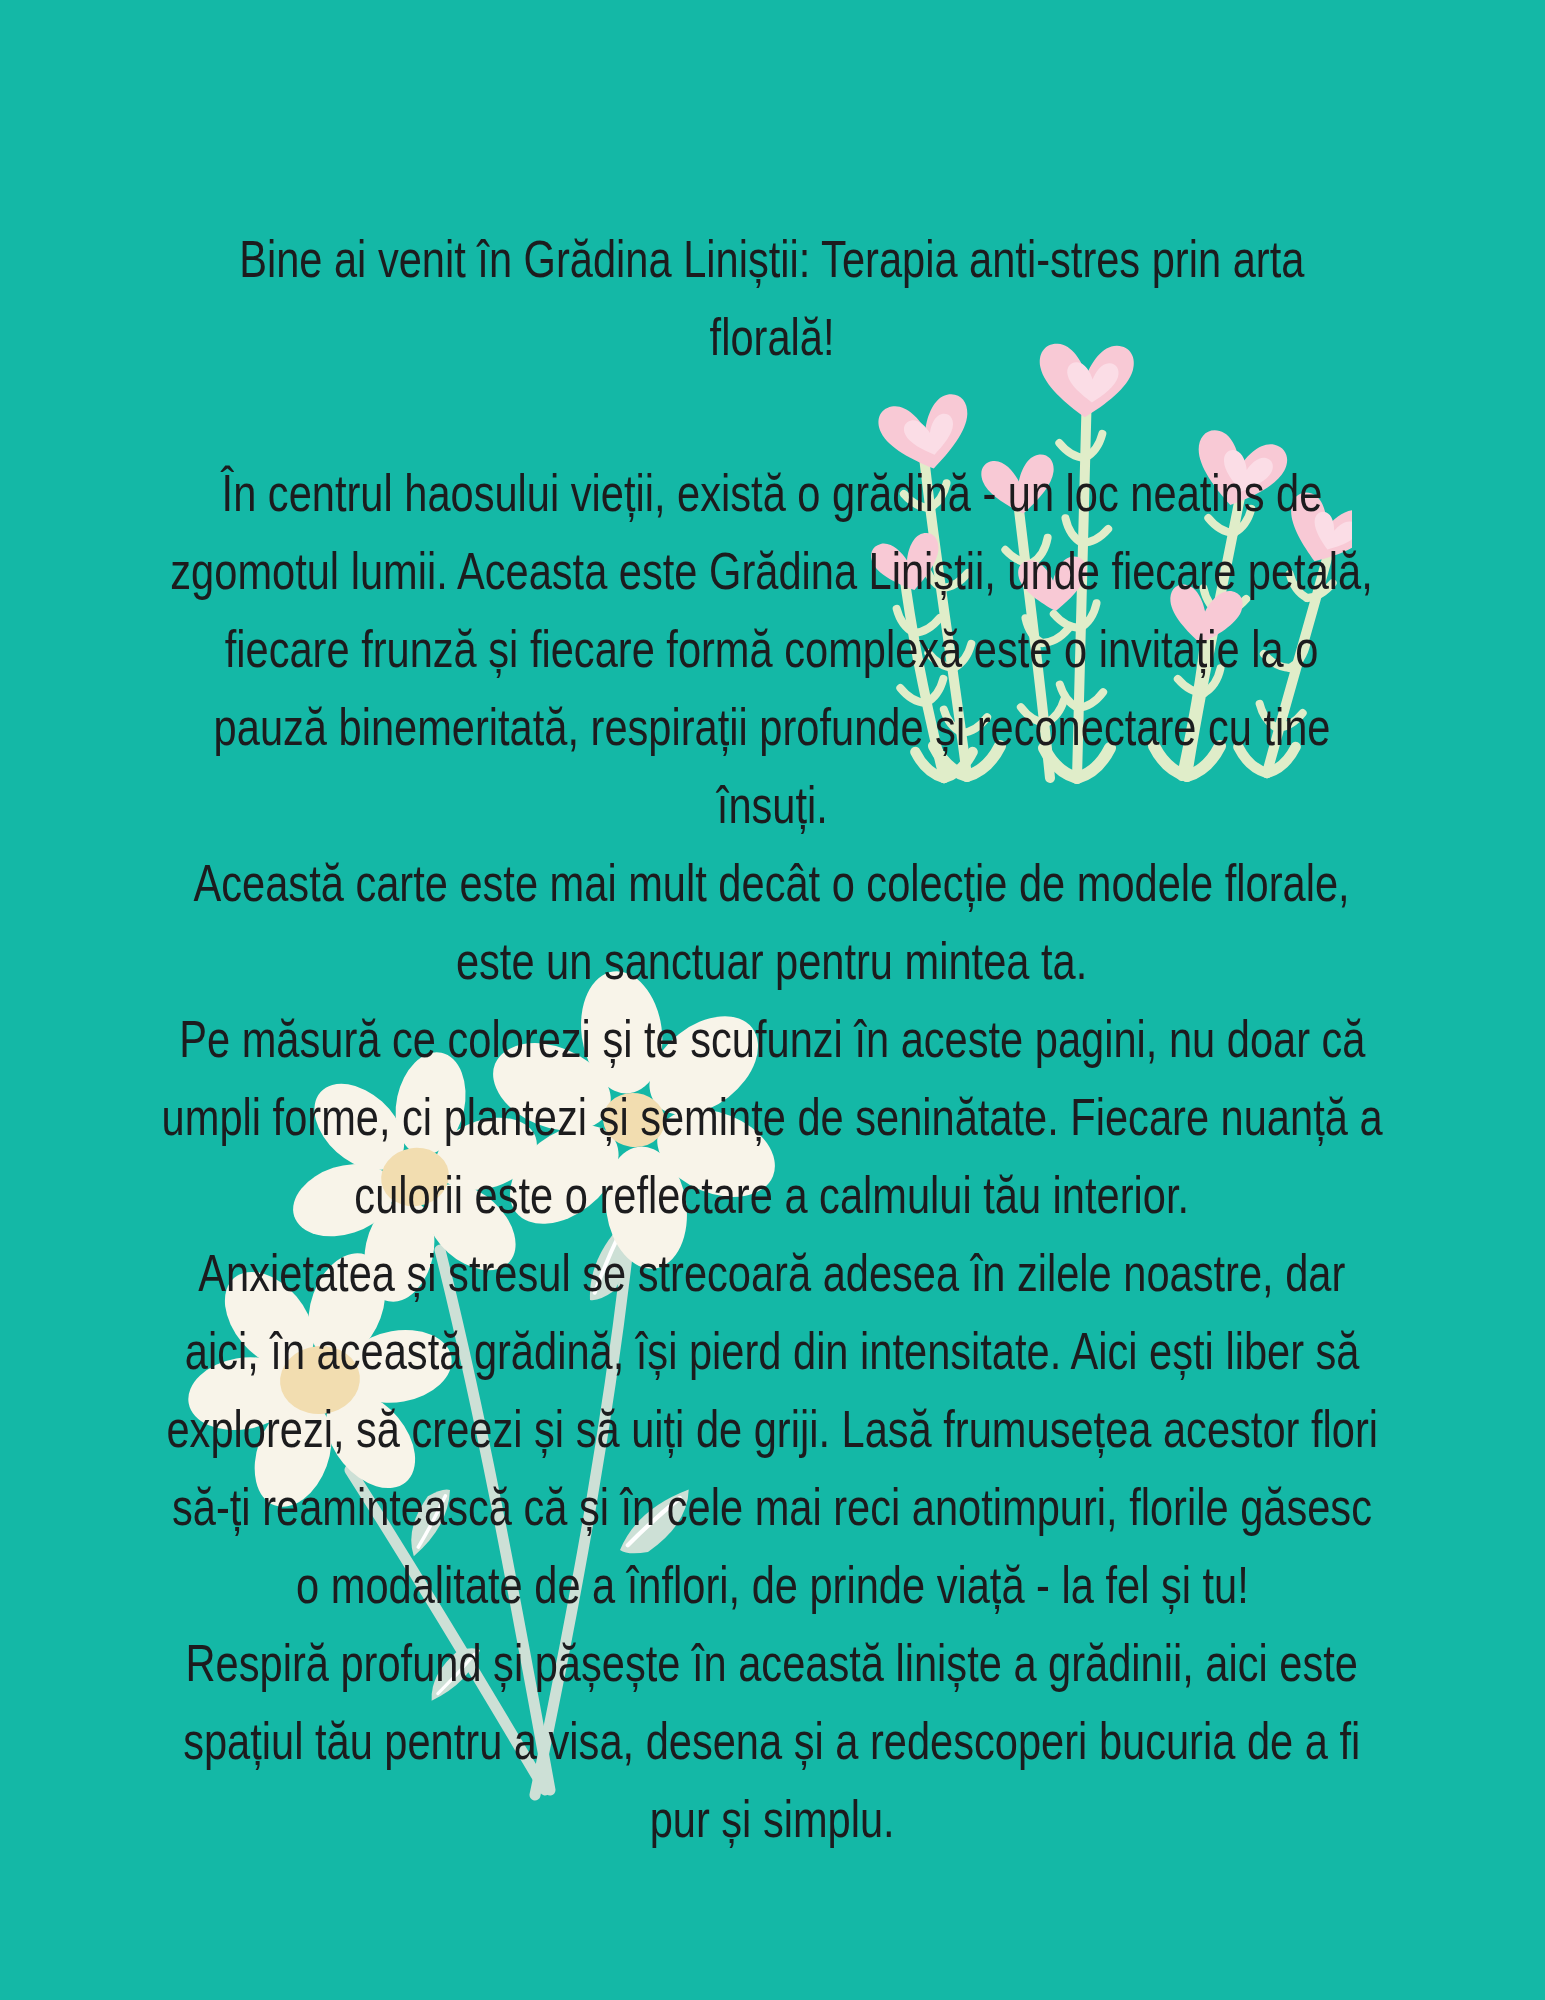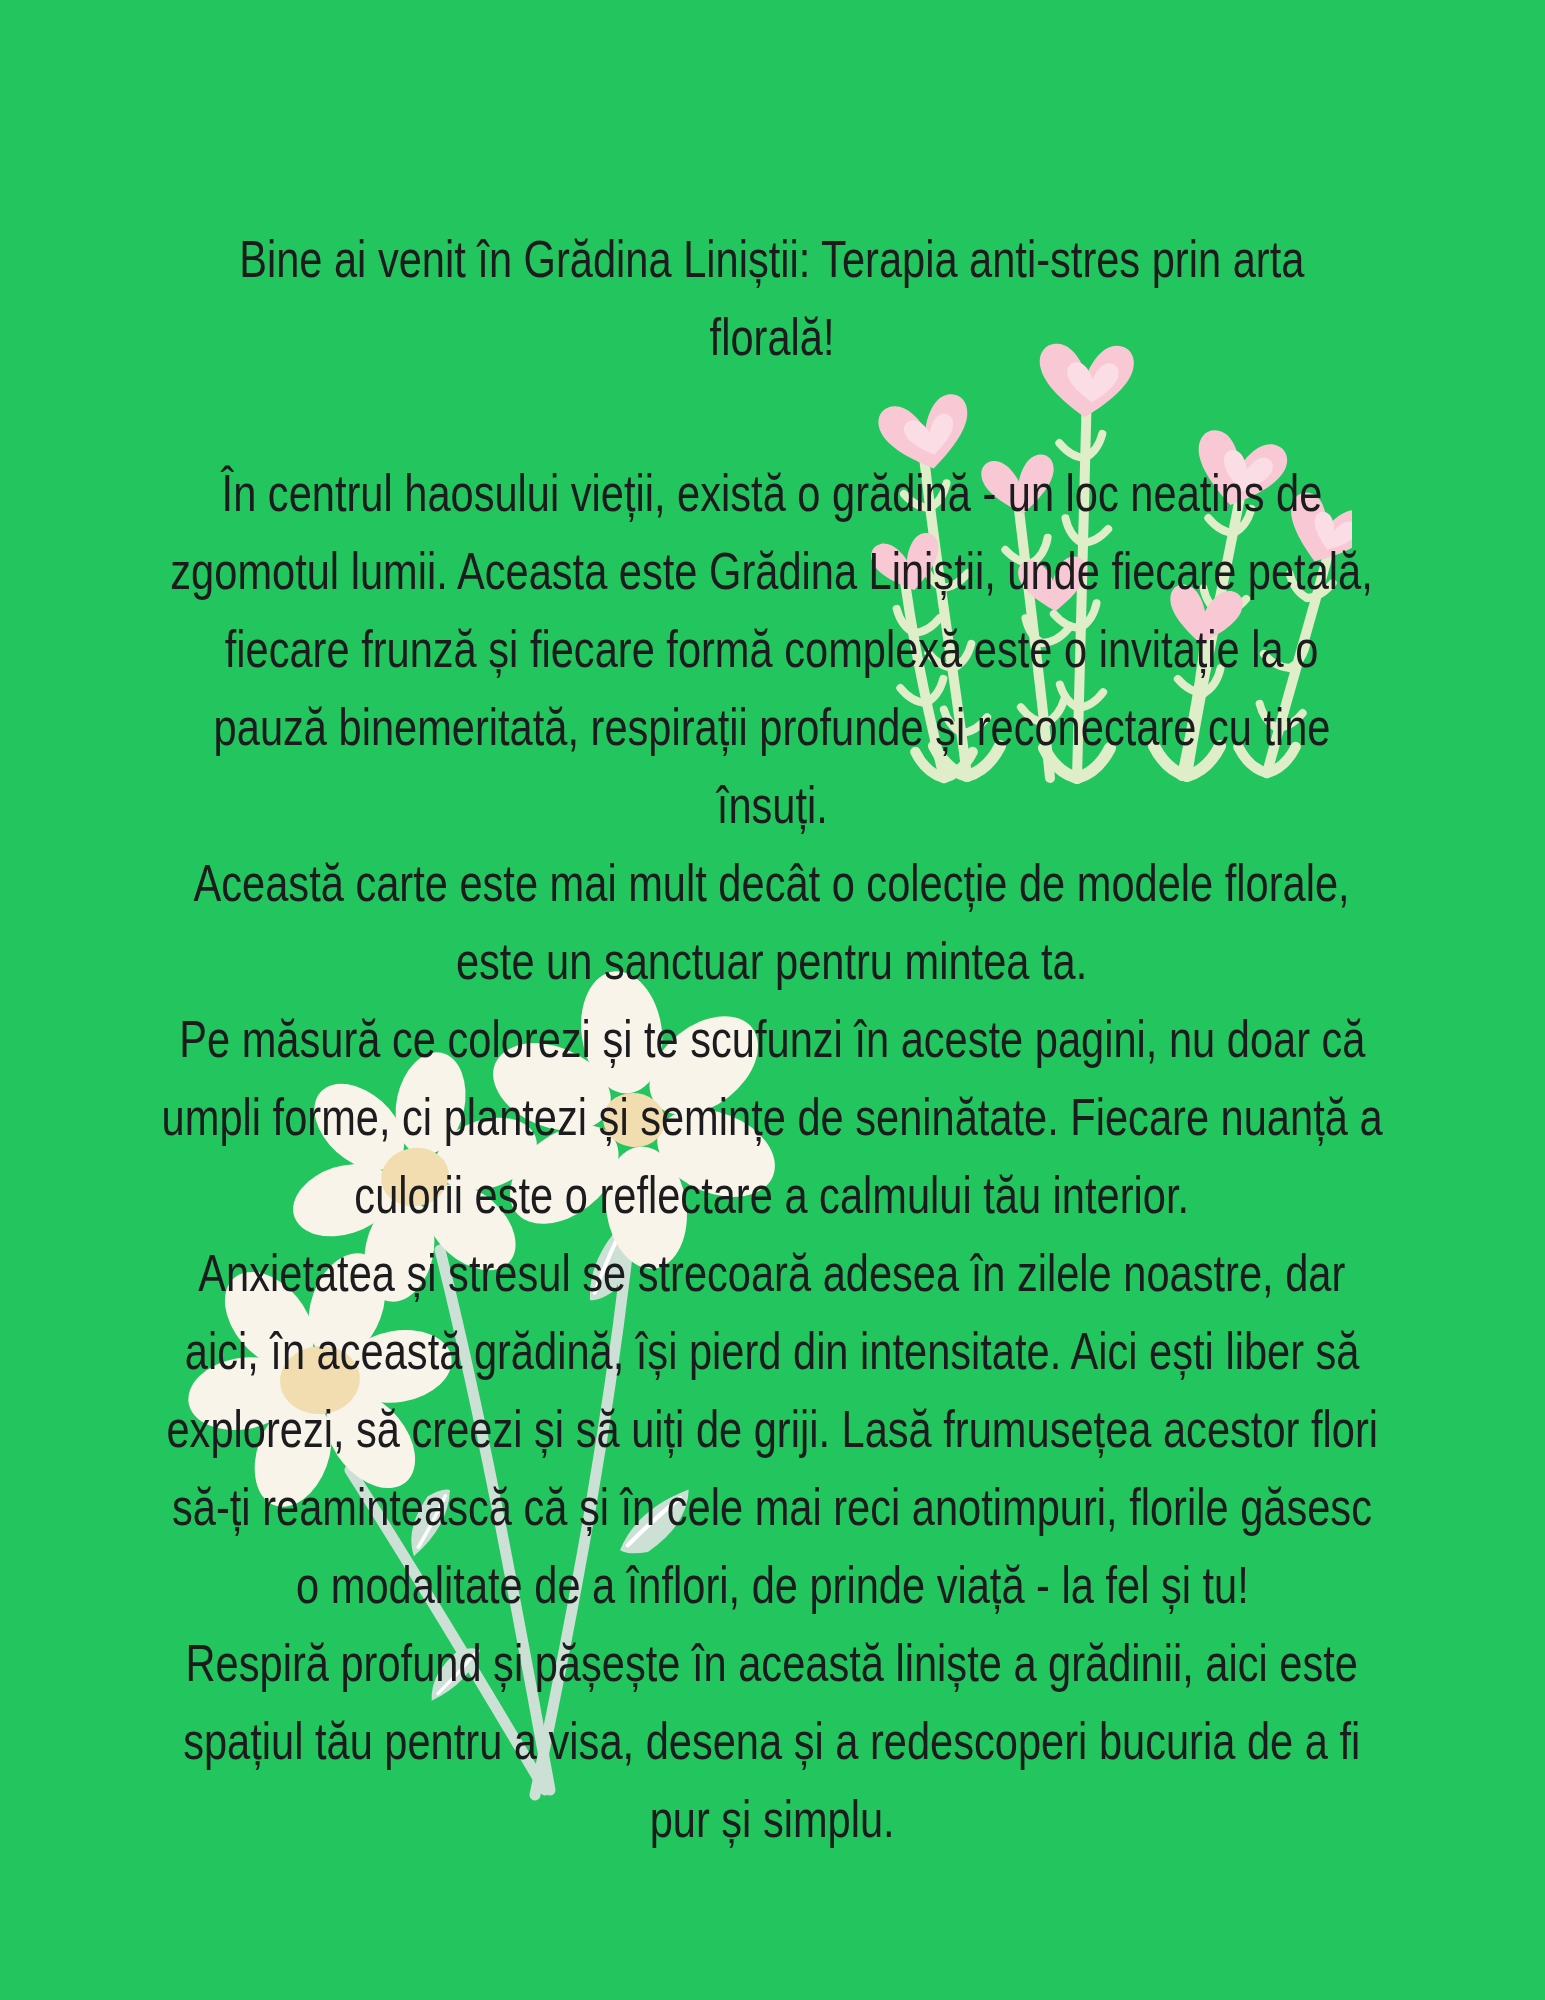--- a/index.html
+++ b/index.html
@@ -1,17 +1,17 @@
 <!DOCTYPE html>
 <html><head>
 <meta charset="utf-8">
 <style>
   html,body{margin:0;padding:0;background:#ffffff;}
   .page{
-    position:relative;width:1545px;height:2000px;background:#22c55e;
+    position:relative;width:1545px;height:2000px;background:#14b8a6;
     overflow:hidden;font-family:"Liberation Sans",sans-serif;
   }
   .deco{position:absolute;z-index:1;}
   .deco-tulips{left:852px;top:278px;}
   .deco-daisies{left:150px;top:930px;}
   .textcol{
     position:absolute;z-index:2;top:220px;left:-228px;width:2000px;
     text-align:center;color:#1c1c1e;
   }
   .line{height:78px;line-height:78px;font-size:52px;white-space:nowrap;}

